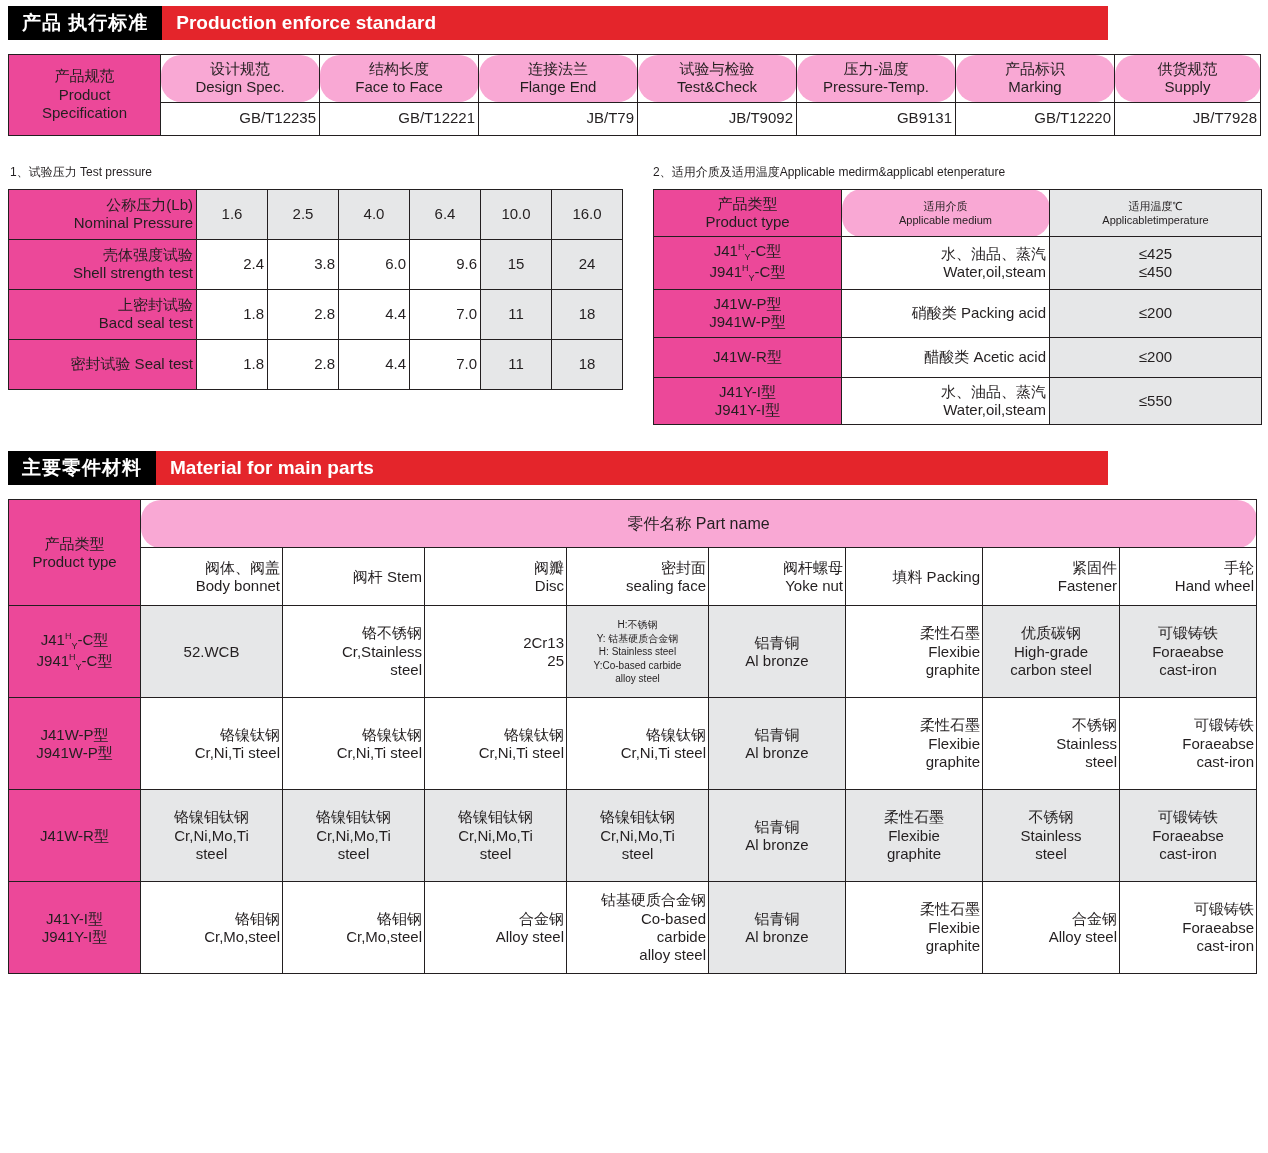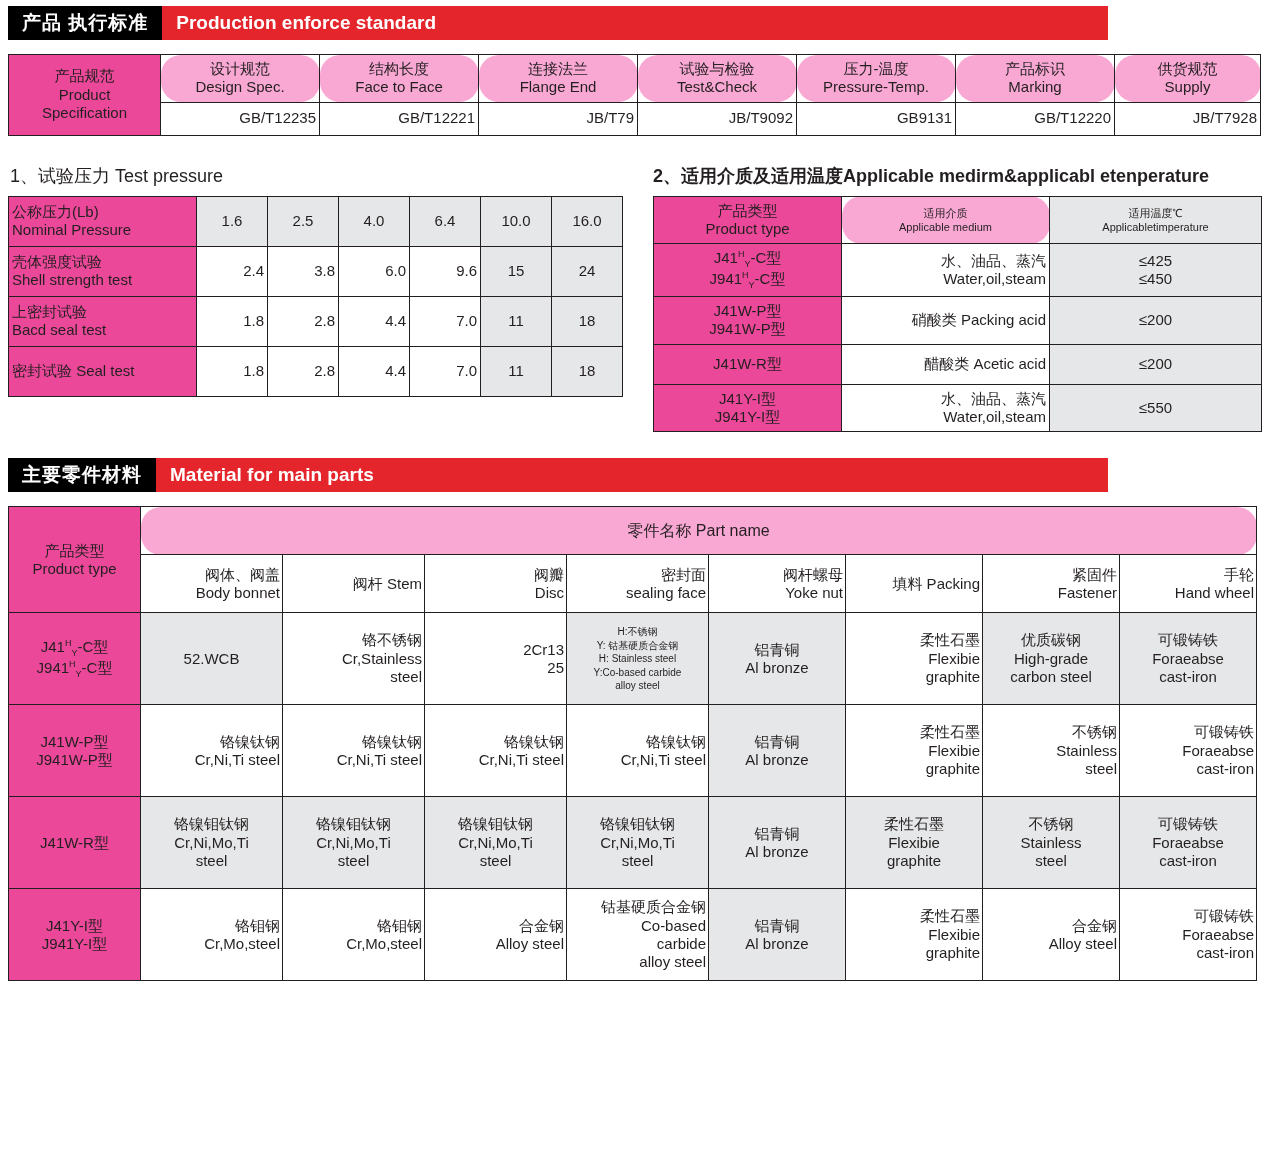--- a/index.html
+++ b/index.html
@@ -76,27 +76,27 @@
 
   
   .two-col {
     display: flex;
     gap: 30px;
     align-items: flex-start;
   }
   .col-left { width: 618px; }
   .col-right { width: 608px; }
   .sublabel {
-    font-size: 18px;
+    font-size: 12px;
     margin: 0 0 8px 2px;
     white-space: nowrap;
   }
-  .sublabel.right-lab { margin-left: 0; font-weight: bold; }
+  .sublabel.right-lab { margin-left: 0; }
   .t2 td { height: 50px; }
-  .t2 .rowhdr { width: 188px; text-align: left; }
+  .t2 .rowhdr { width: 188px; text-align: right; }
   .t3 td { height: 40px; }
 
   
   .sec3 { margin-top: 26px; border-radius: 13px; }
   .t4 td { padding: 6px 2px; }
   .t4 .ptype { width: 132px; }
   .t4 .partname { height: 48px; font-size: 16px; }
   .t4 .colhead { height: 58px; }
   .t4 .datarow td { height: 92px; }
 

